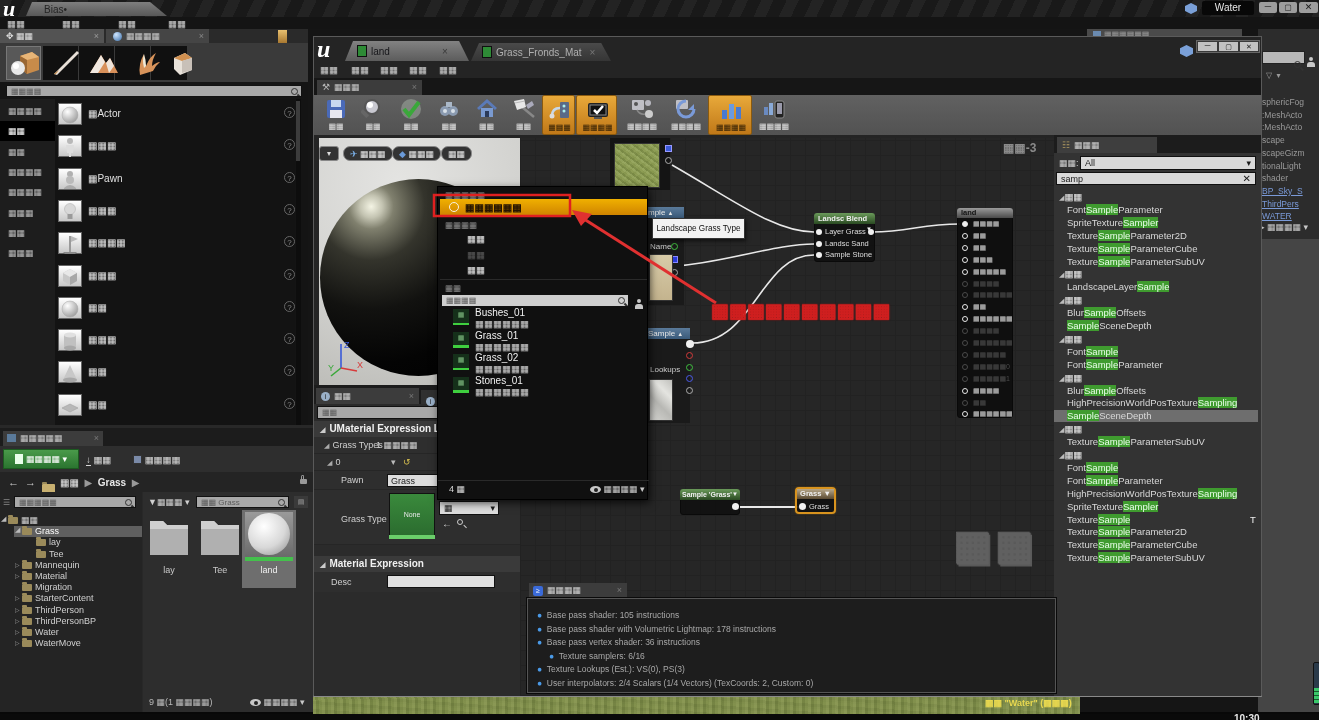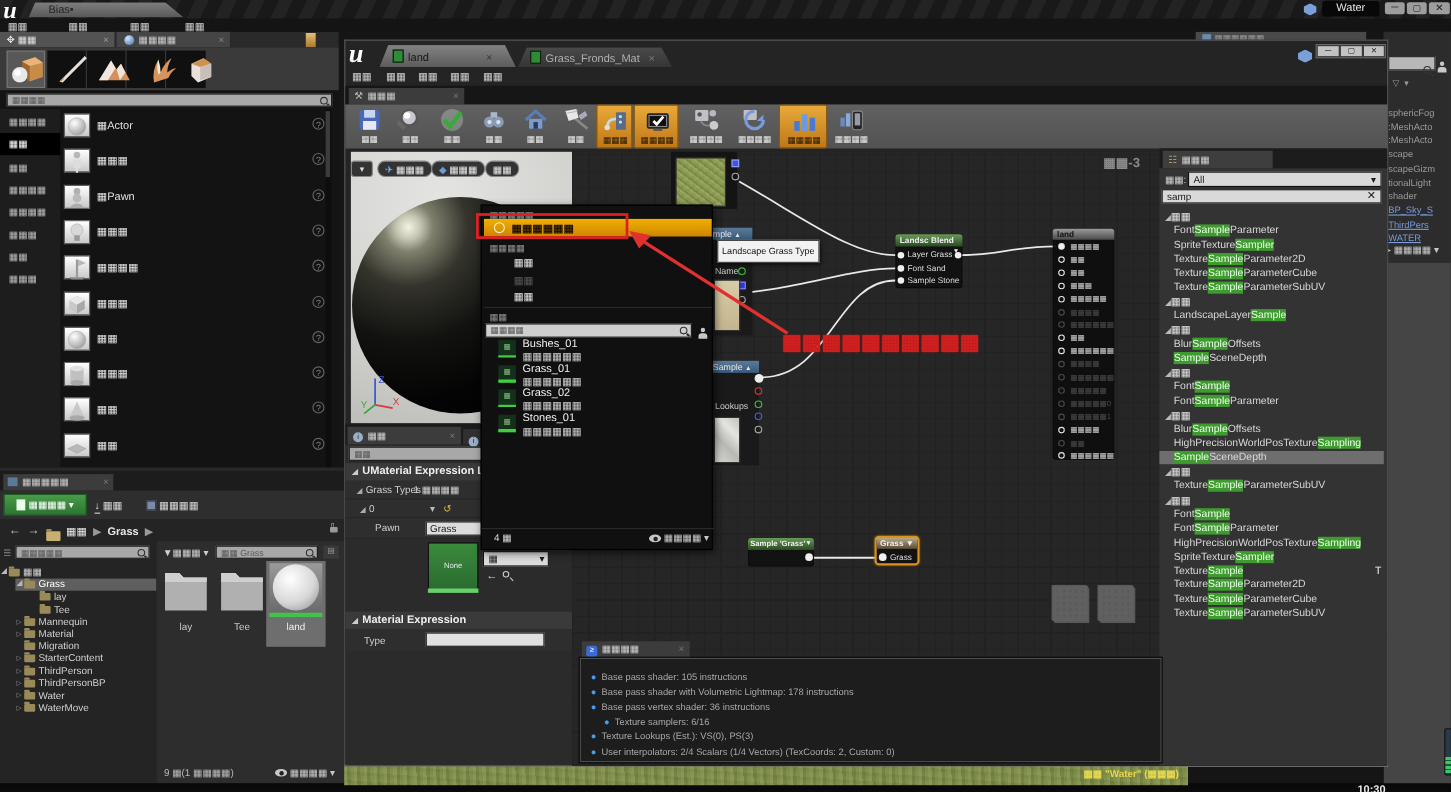--- a/index.html
+++ b/index.html
@@ -374,28 +374,31 @@
   <div class="abs" id="details" style="left:0;top:348px;width:206px;height:311px;background:#2b2b2b">
     <div class="abs" style="left:0;top:0;width:206px;height:19px;background:#1c1c1c"></div>
     <div class="abs" style="left:2px;top:3px;width:103px;height:16px;background:#3c3c3c;color:#d0d0d0;font-size:9px;line-height:16px"><span style="display:inline-block;width:9px;height:9px;border-radius:50%;background:#9ab0c8;color:#222;font-size:7px;text-align:center;line-height:9px;margin:0 4px 0 5px">i</span>▦▦<span style="float:right;margin-right:5px;color:#777">×</span></div>
     <div class="abs" style="left:107px;top:5px;width:30px;height:14px;background:#303030;color:#aaa"><span style="display:inline-block;width:9px;height:9px;border-radius:50%;background:#9ab0c8;color:#222;font-size:7px;text-align:center;line-height:9px;margin:2px 0 0 5px">i</span></div>
     <div class="abs searchbox" style="left:3px;top:21px;width:200px;height:13px;line-height:12px;padding-left:4px">▦▦<span style="float:right;margin:2px 3px 0 0" class="mag"></span></div>
     <div class="abs" style="left:0;top:36px;width:206px;height:16px;background:#3a3a3a;color:#f0f0f0;font-size:10px;font-weight:bold;line-height:16px"><span style="margin:0 4px 0 6px;font-size:7px;color:#ccc">◢</span>UMaterial Expression Landsc</div>
     <div class="abs" style="left:0;top:52px;width:206px;height:17px;background:#2e2e2e;border-bottom:1px solid #262626;color:#cfcfcf;font-size:9px;line-height:17px"><span style="margin:0 3px 0 10px;font-size:7px;color:#aaa">◢</span>Grass Types<span style="position:absolute;left:62px">1 ▦▦▦▦</span></div>
     <div class="abs" style="left:0;top:69px;width:206px;height:17px;background:#2e2e2e;border-bottom:1px solid #262626;color:#cfcfcf;font-size:9px;line-height:17px"><span style="margin:0 3px 0 13px;font-size:7px;color:#aaa">◢</span>0<span style="position:absolute;left:77px;color:#bbb">▾</span><span style="position:absolute;left:89px;color:#d8c050">↺</span></div>
     <div class="abs" style="left:0;top:86px;width:206px;height:19px;background:#2e2e2e;border-bottom:1px solid #262626;color:#cfcfcf;font-size:9px;line-height:19px"><span style="margin-left:27px">Pawn</span></div>
     <div class="abs" style="left:73px;top:89px;width:114px;height:13px;background:#dcdcdc;border:1px solid #111;color:#1a1a1a;font-size:9px;line-height:12px;padding-left:3px">Grass</div>
+    <div class="abs" style="left:0;top:105px;width:206px;height:55px;background:#2e2e2e;border-bottom:1px solid #262626;color:#cfcfcf;font-size:9px">
+          <span style="position:absolute;left:27px;top:24px">Grass Type</span>
+        </div>
     <div class="abs" style="left:75px;top:108px;width:46px;height:46px;background:linear-gradient(#3a8a3c,#2a6a2e);border:1px solid #111;color:#e8e8e8;font-size:7px;text-align:center;line-height:42px">None</div>
     <div class="abs" style="left:75px;top:150px;width:46px;height:4px;background:#6ace6a"></div>
     <div class="abs" style="left:125px;top:116px;width:60px;height:14px;background:#dcdcdc;border:1px solid #111;color:#1a1a1a;font-size:9px;line-height:13px;padding-left:4px">▦<span style="float:right;margin-right:3px">▾</span></div>
     <div class="abs txt" style="left:128px;top:133px;color:#d8d8d8;font-size:10px">←</div>
         <div class="abs" style="left:143px;top:134px;width:6px;height:6px;border:1.4px solid #ccc;border-radius:50%"></div>
         <div class="abs" style="left:149px;top:141px;width:4px;height:1.4px;background:#ccc;transform:rotate(45deg)"></div>
     <div class="abs" style="left:0;top:171px;width:206px;height:16px;background:#3a3a3a;color:#f0f0f0;font-size:10px;font-weight:bold;line-height:16px"><span style="margin:0 4px 0 6px;font-size:7px;color:#ccc">◢</span>Material Expression</div>
-    <div class="abs" style="left:0;top:187px;width:206px;height:20px;background:#2e2e2e;color:#cfcfcf;font-size:9px;line-height:20px"><span style="margin-left:17px">Type</span></div>
+    <div class="abs" style="left:0;top:187px;width:206px;height:20px;background:#2e2e2e;color:#cfcfcf;font-size:9px;line-height:20px"><span style="margin-left:17px">Desc</span></div>
     <div class="abs" style="left:73px;top:190px;width:108px;height:13px;background:#e0e0e0;border:1px solid #111"></div>
   </div>
 
   <div class="abs" id="graph" style="left:206px;top:101px;width:741px;height:558px;background:#262626">
     <div class="abs" style="left:0;top:0;width:741px;height:558px;background:repeating-linear-gradient(90deg,#222 0 1px,transparent 1px 15px),repeating-linear-gradient(0deg,#222 0 1px,transparent 1px 15px),repeating-linear-gradient(90deg,#1c1c1c 0 1px,transparent 1px 120px),repeating-linear-gradient(0deg,#1c1c1c 0 1px,transparent 1px 120px)"></div>
     <div class="abs txt" style="left:483px;top:3px;color:#8a8a8a;font-size:12px;font-weight:bold">▦▦-3</div>
     <div class="abs txt" style="left:434px;top:384px;color:#606060;font-size:40px;font-weight:bold;letter-spacing:4px;text-shadow:0 0 2px #5a5a5a,1.5px 1.5px #5a5a5a,-1px -1px #5a5a5a">▦▦</div>
     <svg class="abs" id="wires" style="left:0;top:0" width="741" height="558" viewBox="0 0 741 558">
       <path d="M152 27 C 215 63, 255 94, 294 94" stroke="#e8e8e8" stroke-width="1.6" fill="none"></path>
       <path d="M128 130 C 200 128, 250 106, 294 106" stroke="#e8e8e8" stroke-width="1.6" fill="none"></path>
@@ -425,21 +428,21 @@
     <div class="abs" style="left:166px;top:237px;width:7px;height:7px;border:1.5px solid #4a5ae8;border-radius:50%"></div>
     <div class="abs" style="left:166px;top:249px;width:7px;height:7px;border:1.5px solid #aaa;border-radius:50%"></div>
     <div class="abs txt" style="left:130px;top:227px;color:#ccc;font-size:8px">Lookups</div>
     <div class="abs" style="left:129px;top:241px;width:24px;height:42px;background:linear-gradient(45deg,#d8d8d4,#b8b8b4 40%,#e4e4e0 70%,#c0c0bc);border:1px solid #333"></div>
 
     <div class="abs" style="left:294px;top:75px;width:61px;height:49px;background:rgba(16,16,16,.92);border:1px solid #0a0a0a;border-radius:3px"></div>
     <div class="abs" style="left:294px;top:75px;width:61px;height:11px;background:linear-gradient(#6a9a5a,#2a4a22);border-radius:3px 3px 0 0;color:#f0f0f0;font-size:7.5px;font-weight:bold;line-height:11px"><span style="margin-left:4px">Landsc Blend</span><span style="float:right;margin-right:3px;font-size:6px">▼</span></div>
     <div class="abs" style="left:296px;top:91px;width:6px;height:6px;background:#f0f0f0;border-radius:50%"></div>
     <div class="abs txt" style="left:305px;top:89px;color:#ddd;font-size:7.5px">Layer Grass</div>
     <div class="abs" style="left:296px;top:103px;width:6px;height:6px;background:#f0f0f0;border-radius:50%"></div>
-    <div class="abs txt" style="left:305px;top:101px;color:#ddd;font-size:7.5px">Font Sand</div>
+    <div class="abs txt" style="left:305px;top:101px;color:#ddd;font-size:7.5px">Landsc Sand</div>
     <div class="abs" style="left:296px;top:114px;width:6px;height:6px;background:#f0f0f0;border-radius:50%"></div>
     <div class="abs txt" style="left:305px;top:112px;color:#ddd;font-size:7.5px">Sample Stone</div>
     <div class="abs" style="left:348px;top:91px;width:6px;height:6px;background:#f0f0f0;border-radius:50%"></div>
 
     <div class="abs" style="left:437px;top:70px;width:56px;height:210px;background:rgba(14,14,14,.94);border:1px solid #090909;border-radius:3px"></div>
     <div class="abs" style="left:437px;top:70px;width:56px;height:10px;background:linear-gradient(#9a9a9a,#4a4a4a);border-radius:3px 3px 0 0;color:#111;font-size:7.5px;font-weight:bold;line-height:10px"><span style="margin-left:4px">land</span></div>
     <div class="abs" id="landpins" style="left:437px;top:80px;width:120px">
           <div style="position:absolute;left:5px;top:3px;width:6px;height:6px;background:#f0f0f0;border:1.4px solid #e8e8e8;border-radius:50%"></div>
           <div style="position:absolute;left:16px;top:2px;color:#cfcfcf;font-size:7px;white-space:nowrap">▦▦▦▦</div>
           <div style="position:absolute;left:5px;top:14.9px;width:6px;height:6px;border:1.4px solid #e8e8e8;border-radius:50%"></div>

